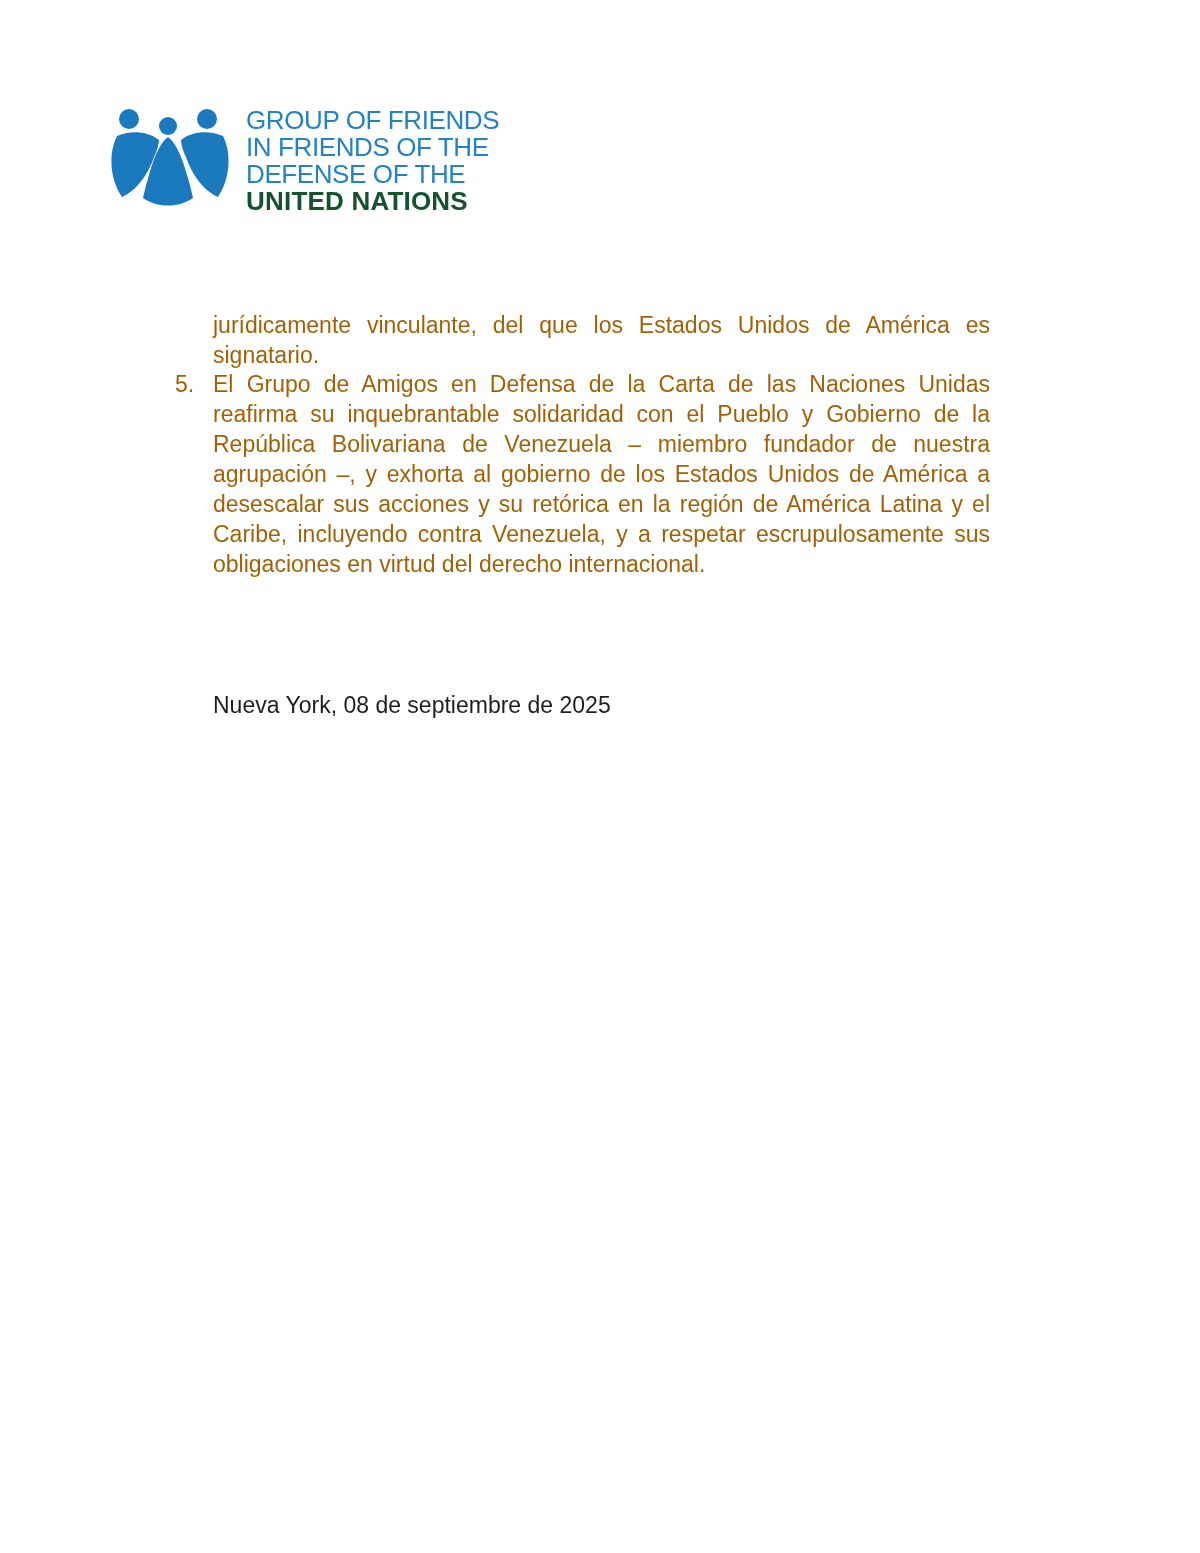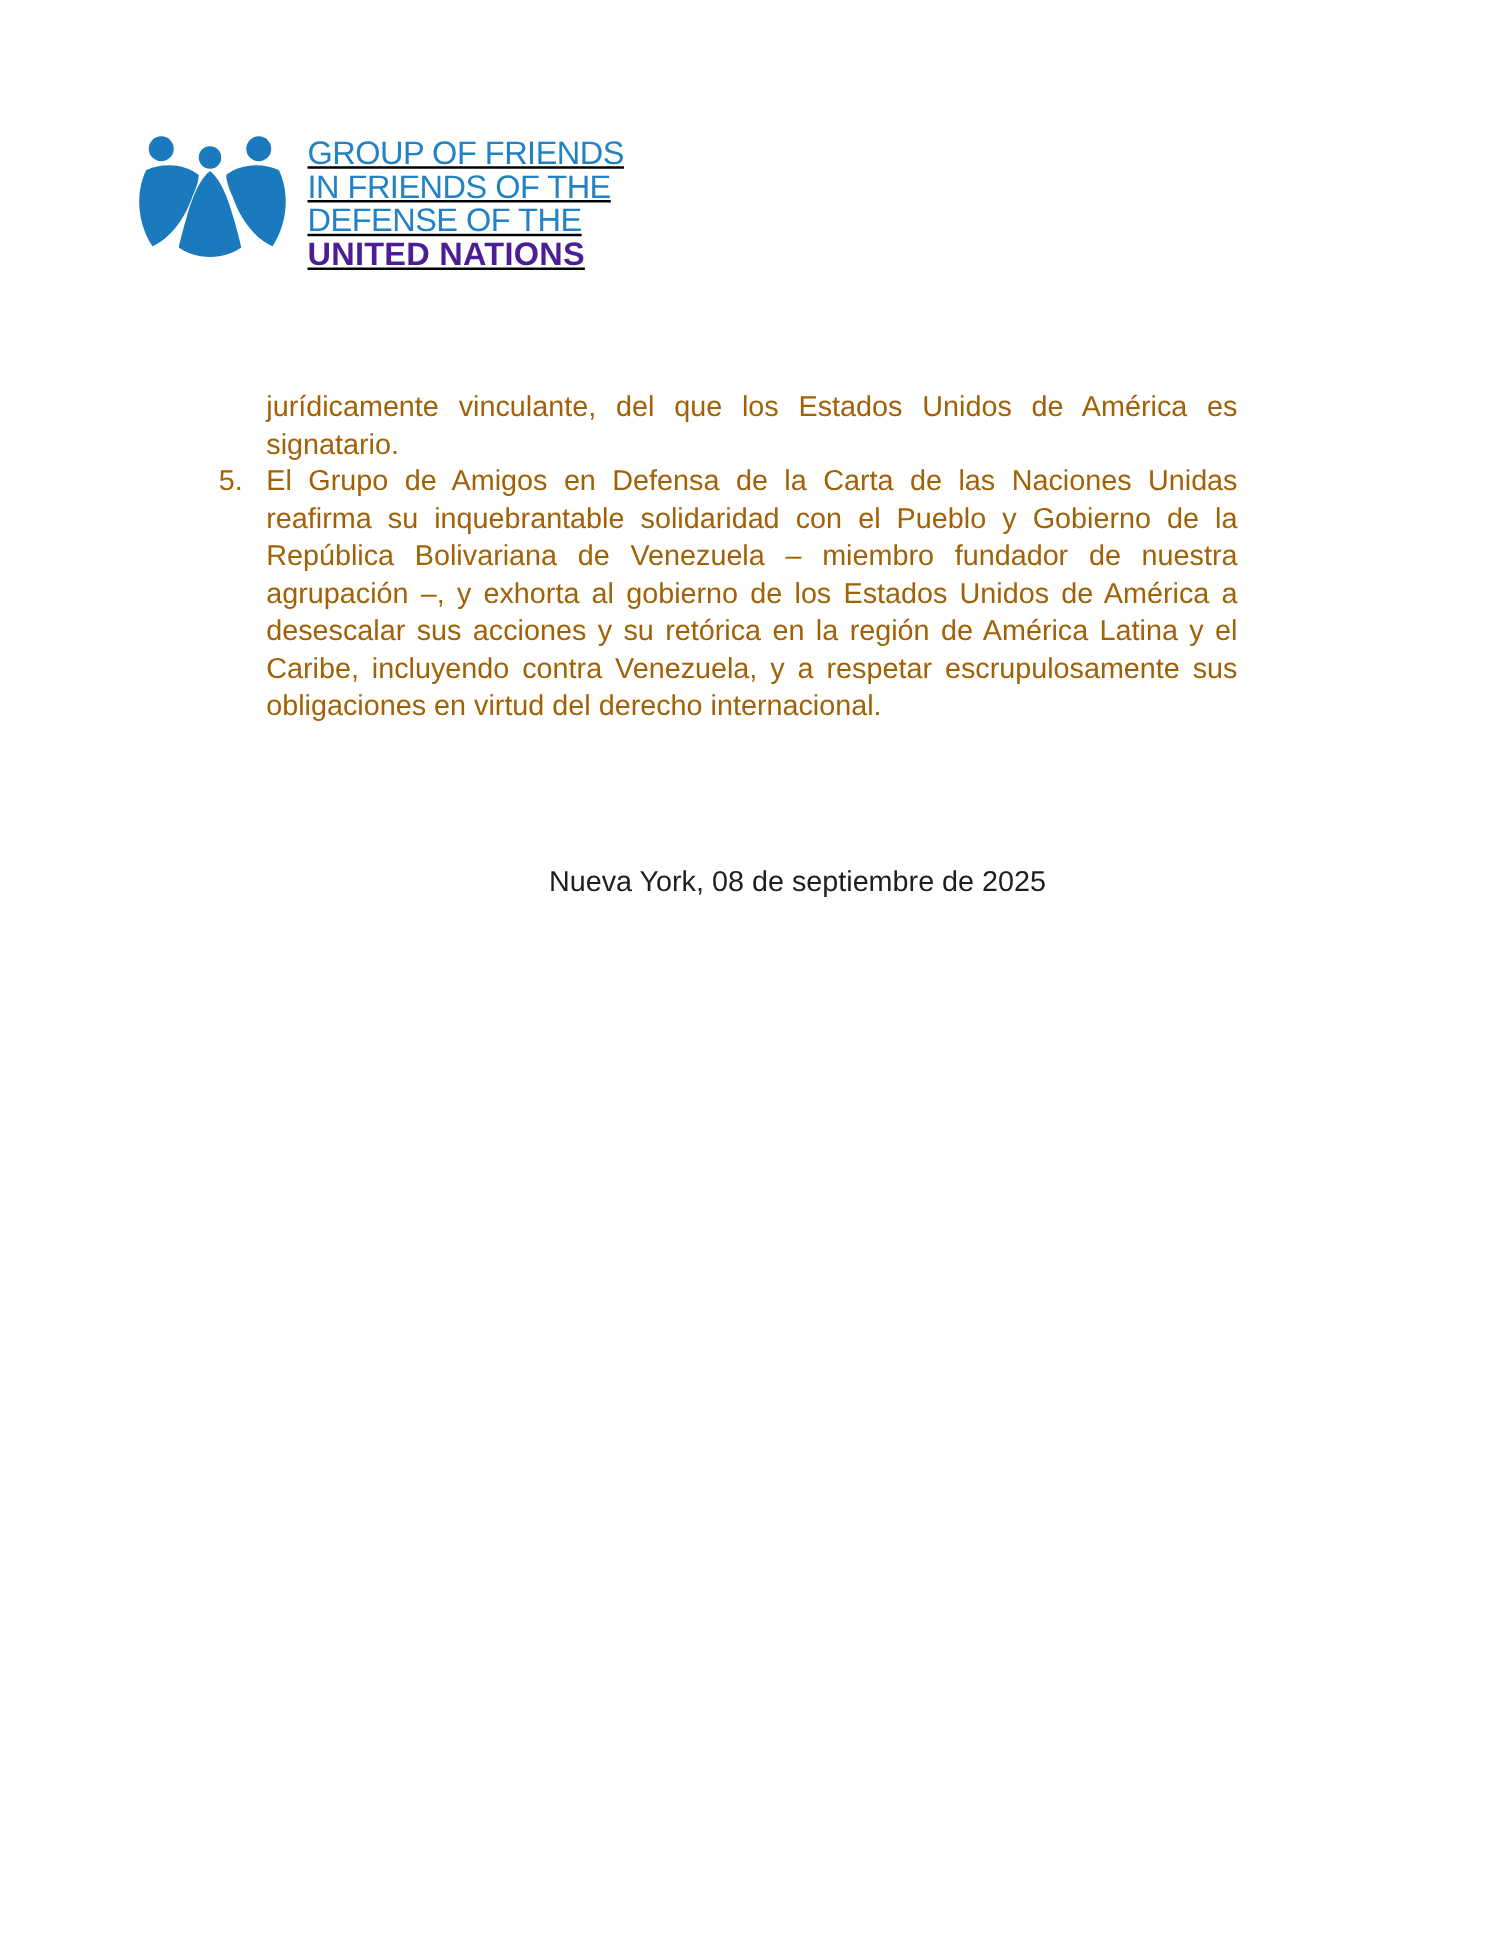--- a/index.html
+++ b/index.html
@@ -16,42 +16,41 @@
     overflow: hidden;
     font-family: "Liberation Sans", sans-serif;
   }
 
   
   .logo {
     position: absolute;
     left: 105px;
     top: 101px;
     display: flex;
-    align-items: flex-end;
+    align-items: center;
     gap: 11px;
-    text-decoration: underline;
   }
   .logo-mark {
     width: 130px;
     height: 112px;
     margin-top: 4px;
     flex: 0 0 auto;
   }
   .logo-text {
     margin-top: 4px;
     font-size: 26px;
     line-height: 27px;
     letter-spacing: -0.4px;
     color: #2382c3;
     white-space: nowrap;
   }
   .logo-text .bold-line {
     font-weight: bold;
     letter-spacing: 0.2px;
-    color: #4c1d95;
+    color: #14532d;
   }
 
   
   .body-text {
     font-size: 23px;
     line-height: 30px;
     color: #a16207;
     text-align: justify;
   }
   .para-continuation {
@@ -70,21 +69,21 @@
     position: absolute;
     left: -38px;
     top: 0;
     text-align: left;
   }
   .dateline {
     position: absolute;
     left: 213px;
     top: 690px;
     width: 850px;
-    text-align: center;
+    text-align: left;
     font-size: 23px;
     line-height: 30px;
     color: #1e1e1e;
   }
 </style>
 </head>
 <body>
 
 <div class="page">
 

